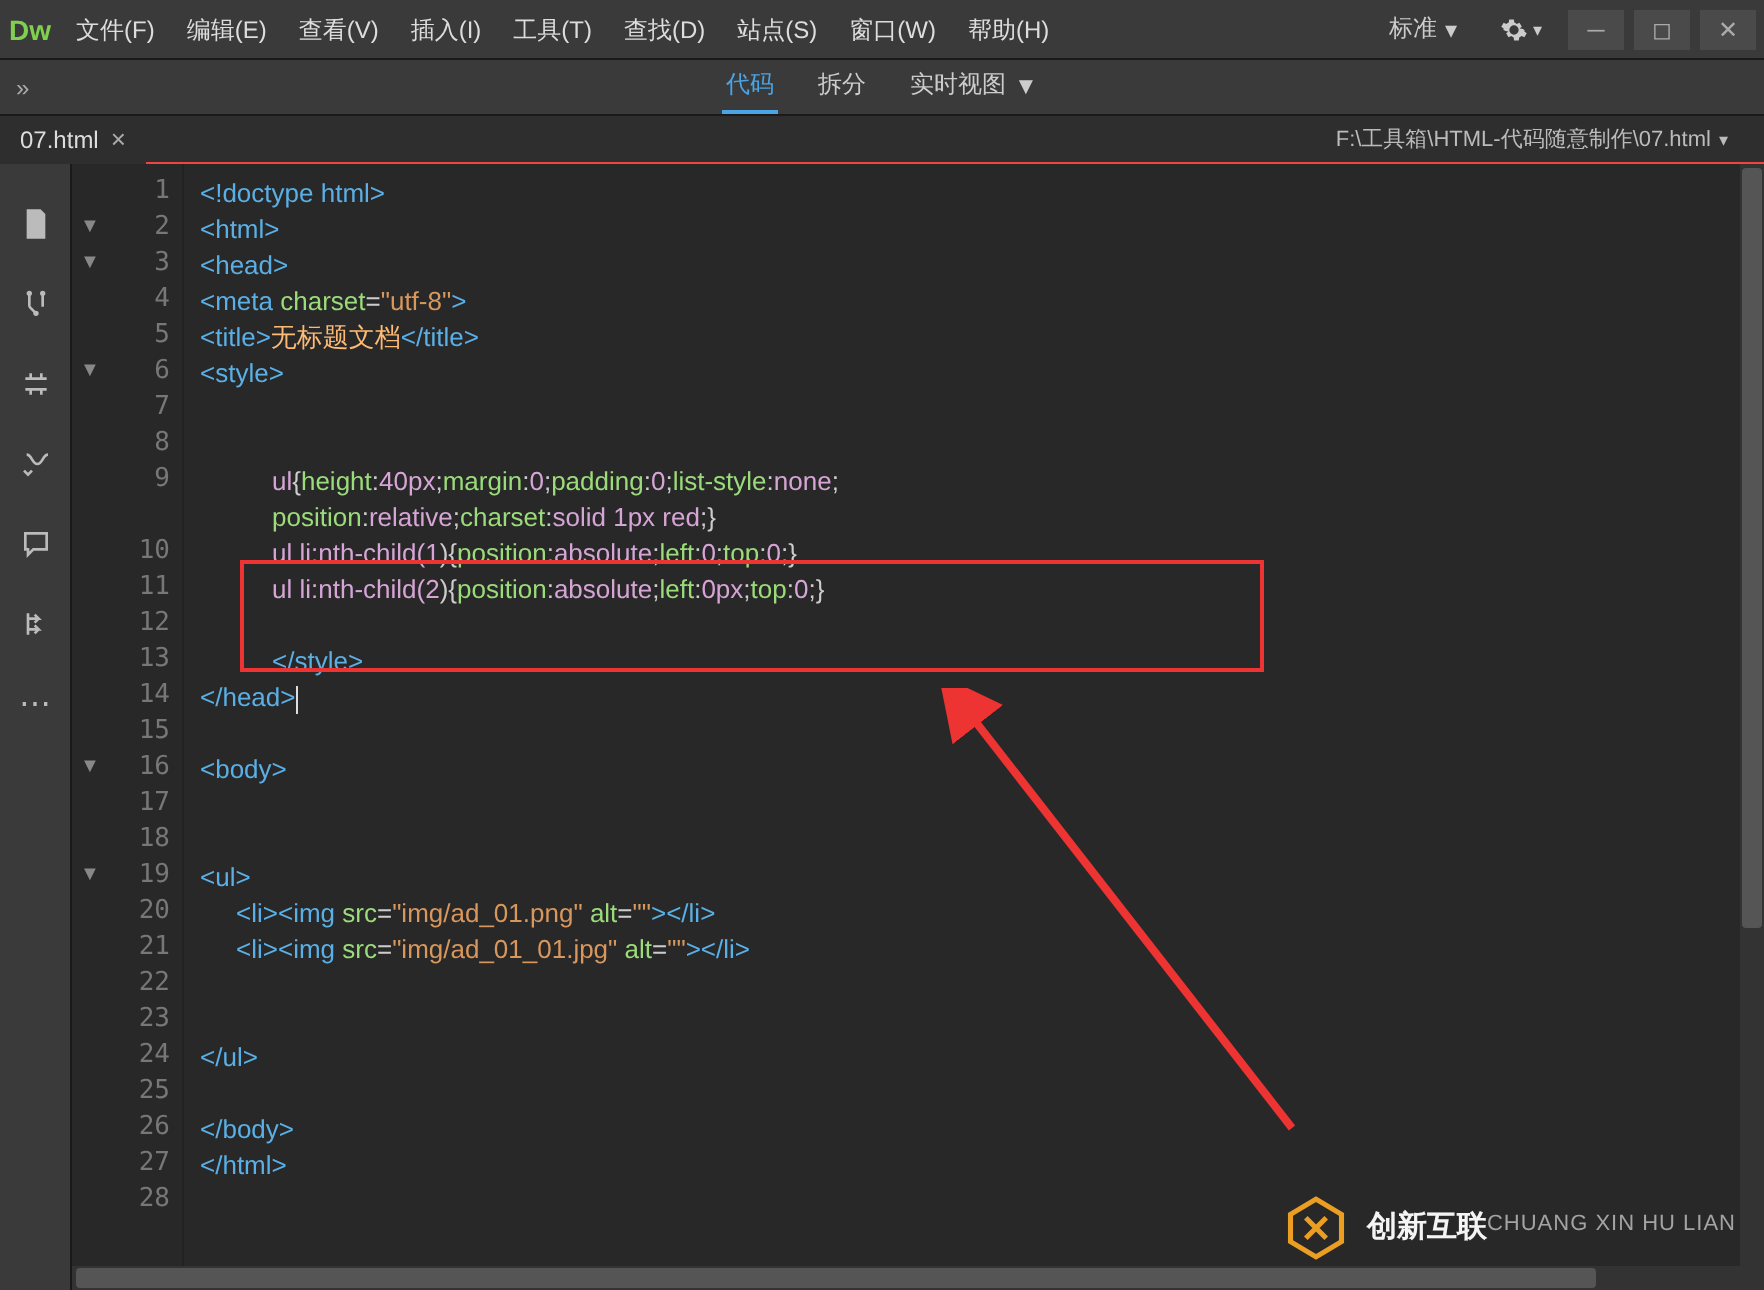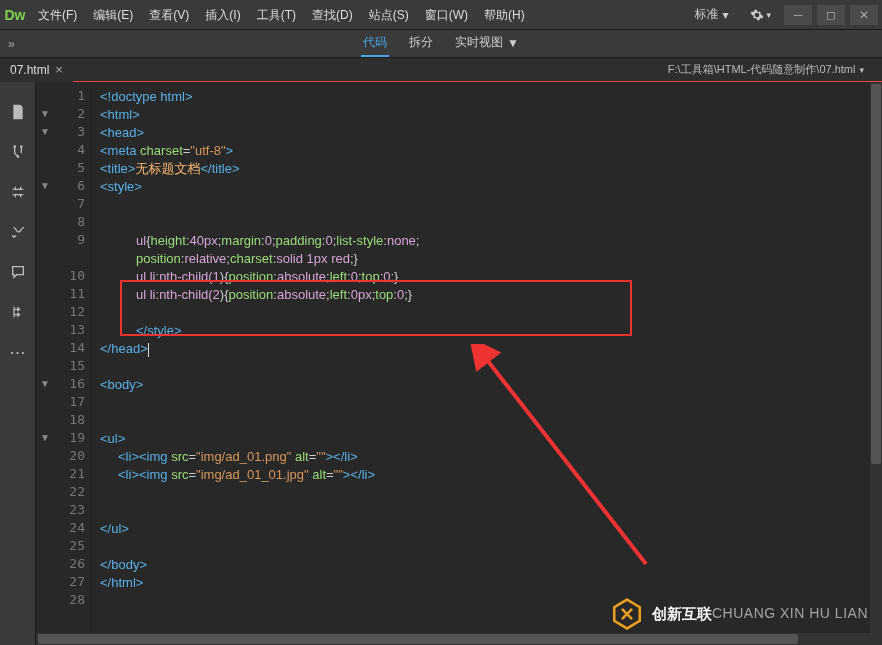--- a/index.html
+++ b/index.html
@@ -65,21 +65,21 @@
 .vthumb { position:absolute; left:1px; right:1px; top:2px; height:380px; background:#555; border-radius:2px;}
 .hscroll { position:absolute; left:36px; right:12px; bottom:0; height:12px; background:#333;}
 .hthumb { position:absolute; top:1px; bottom:1px; left:2px; width:760px; background:#555; border-radius:2px;}
 .scroll-corner { position:absolute; right:0; bottom:0; width:12px; height:12px; background:#333;}
 
 
 .watermark { position:absolute; right:14px; bottom:14px; display:flex; align-items:center; gap:8px; opacity:0.95; }
 .wm-logo { width:34px; height:34px; }
 .wm-text { display:flex; flex-direction:row; line-height:1.1; }
 .wm-cn { color:#fff; font-size:15px; font-weight:bold; }
-.wm-en { color:#aaa; font-size:14px; letter-spacing:0.5px;}
+.wm-en { color:#aaa; font-size:11px; letter-spacing:0.5px;}
 
 svg { display:block; }
 </style>
 </head>
 <body>
 
 <div class="titlebar">
   <div class="logo">Dw</div>
   <div class="menubar">
     <div class="menu-item">文件(F)</div>

